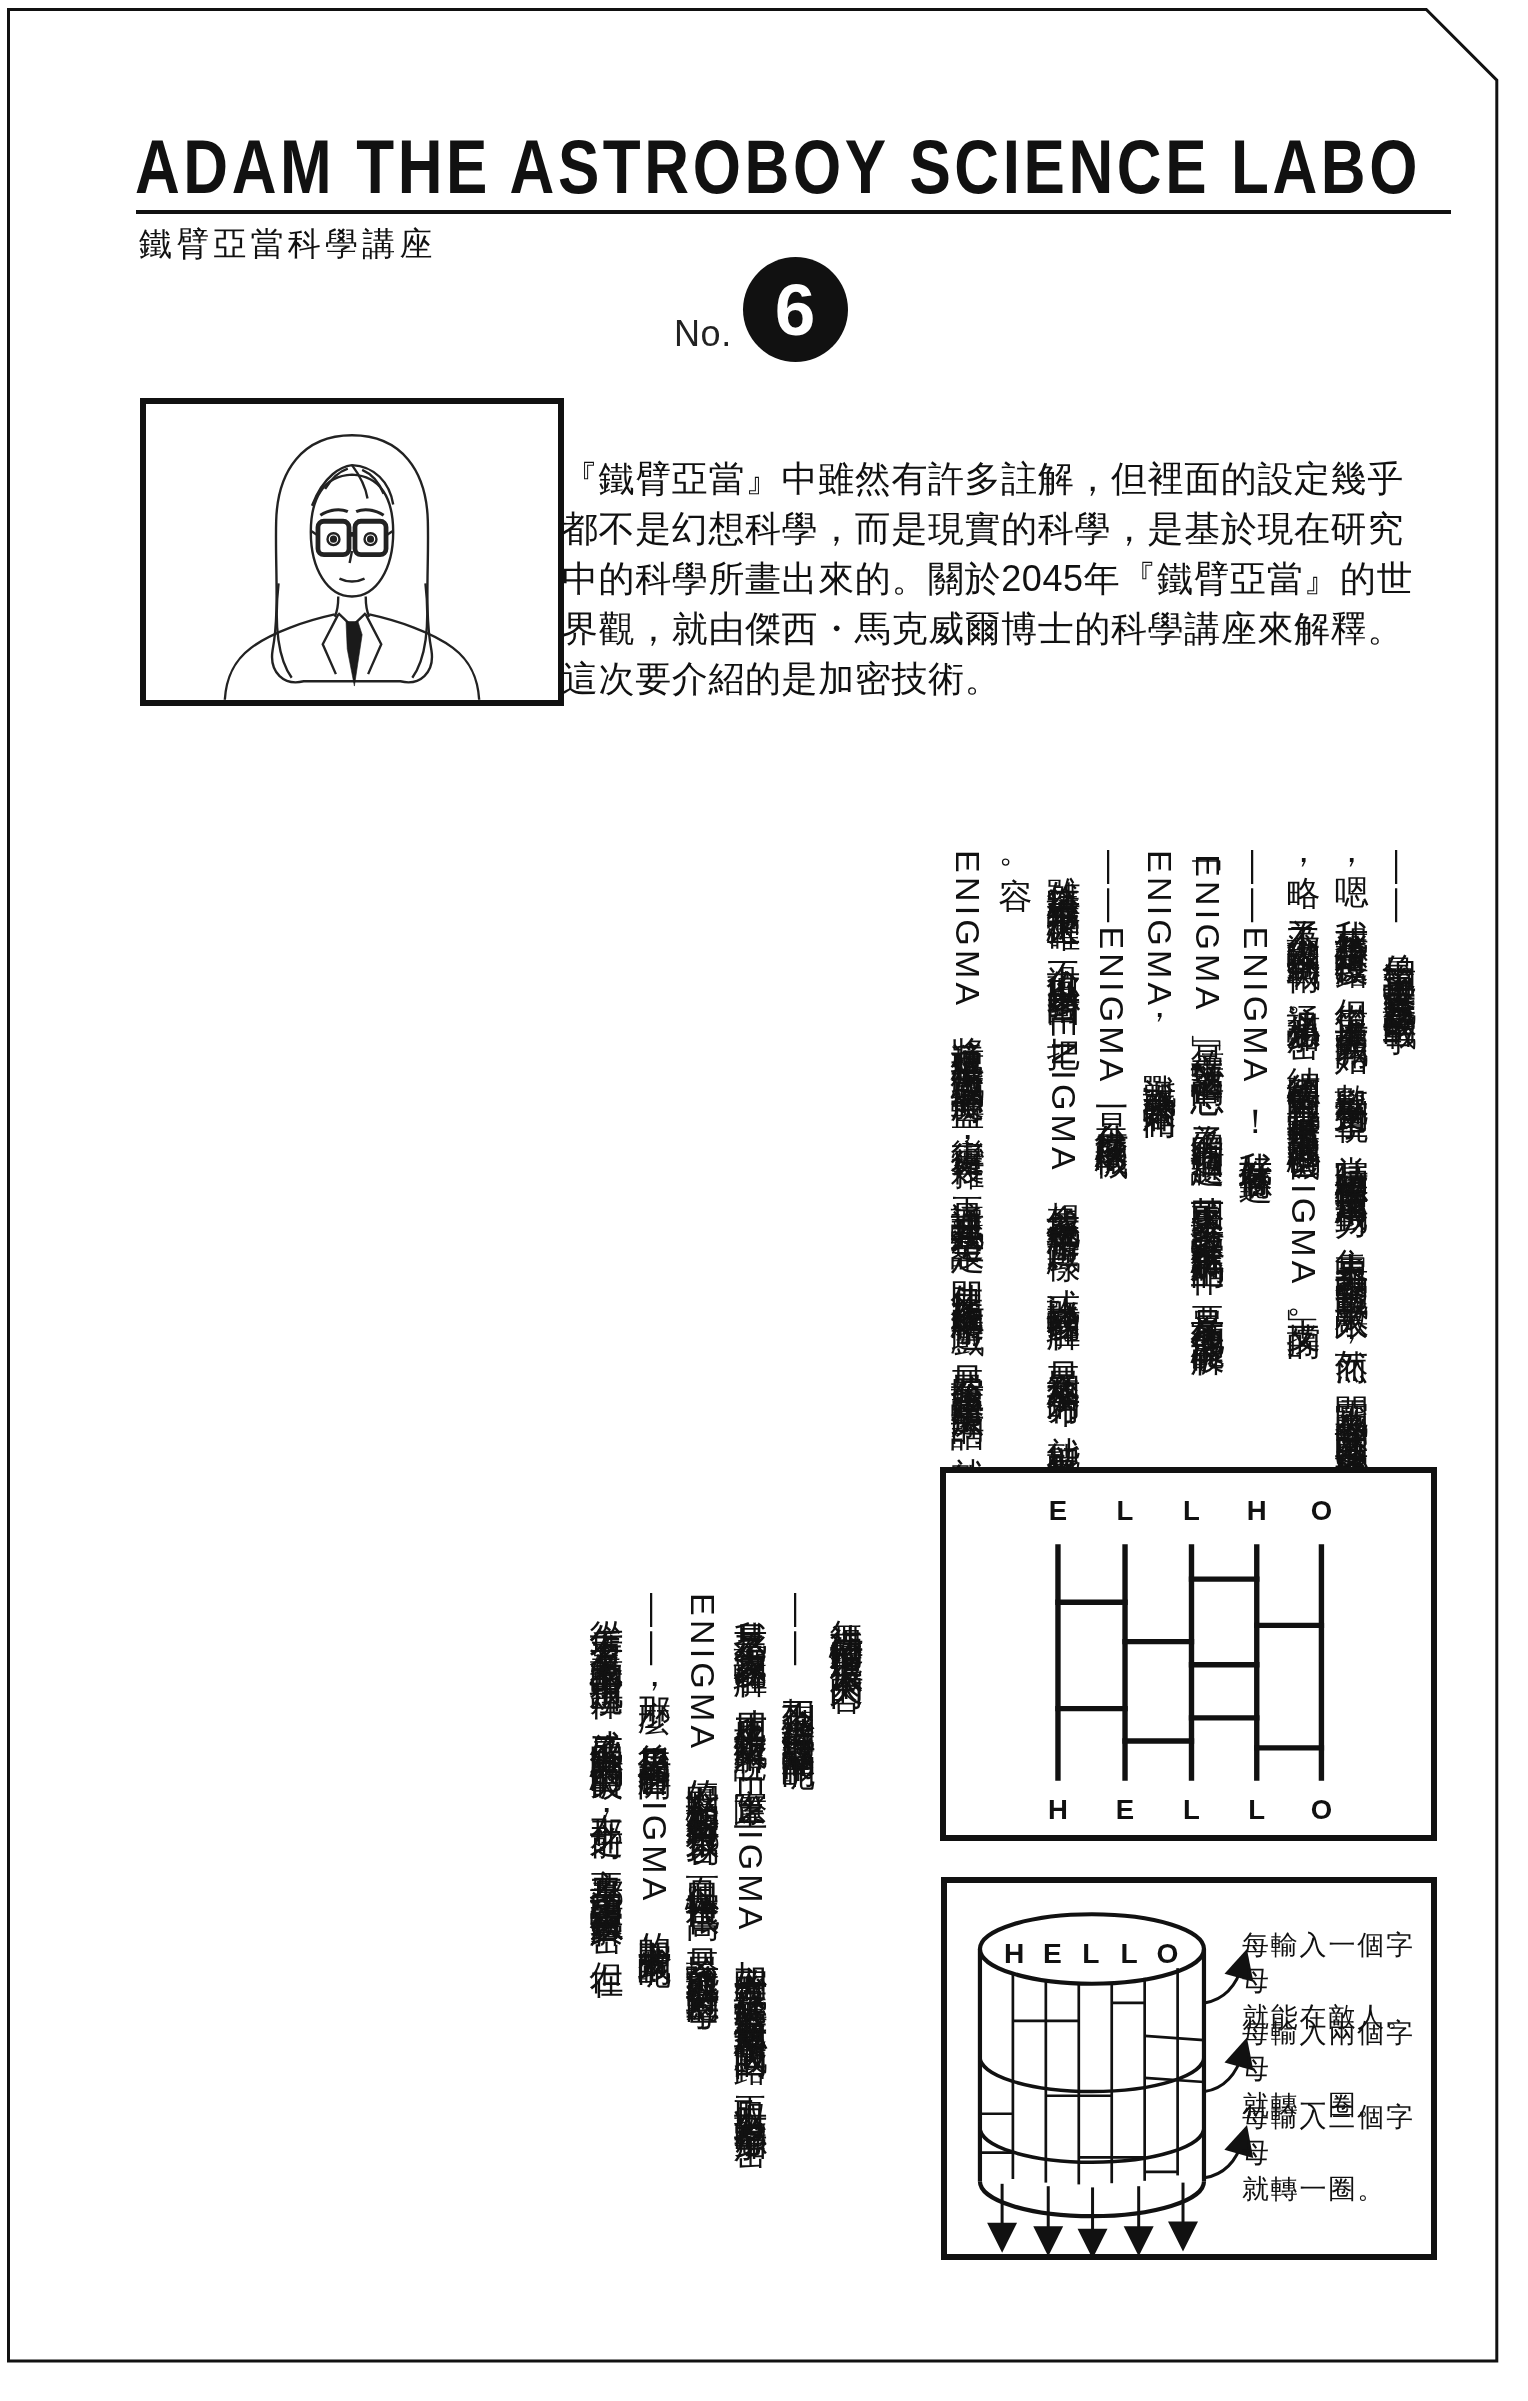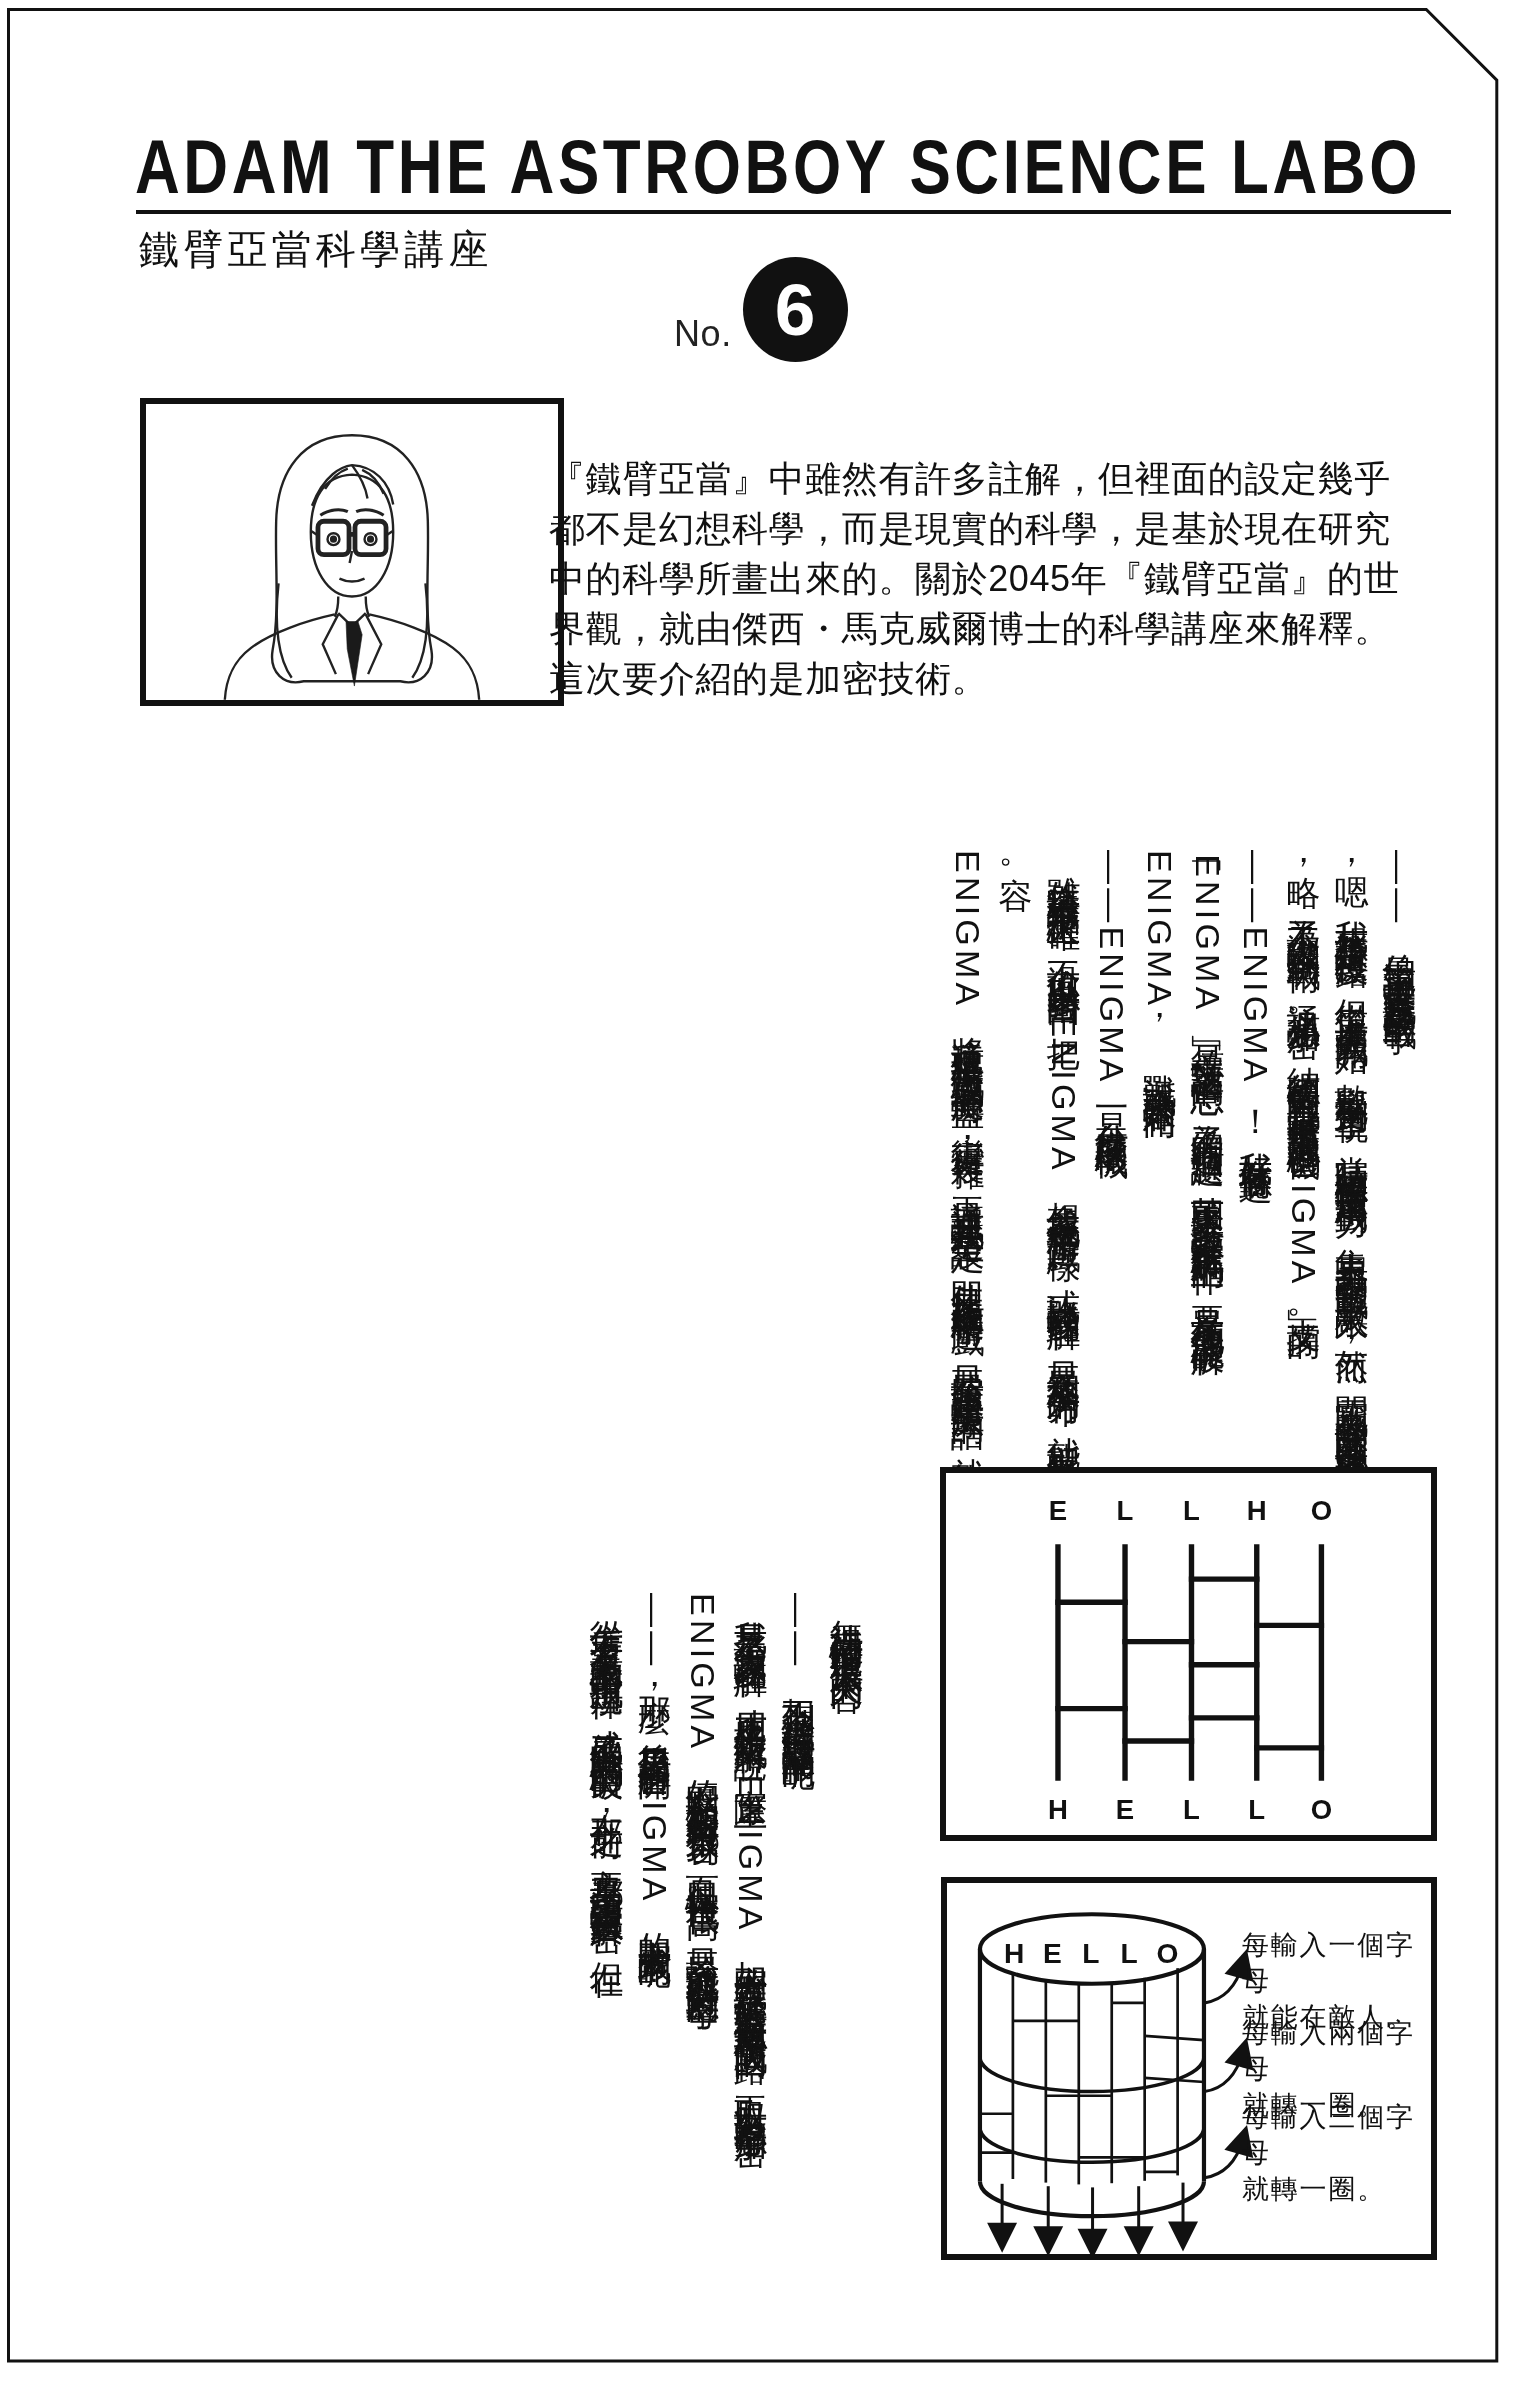--- a/index.html
+++ b/index.html
@@ -13,32 +13,32 @@
     padding-left:22px;
   }
   .frame{position:absolute;left:0;top:0;width:1528px;height:2401px;}
   .title{
     position:absolute;left:135px;top:123px;width:1324px;margin:0;
     font-family:"Liberation Sans",sans-serif;
     font-size:62px;font-weight:800;letter-spacing:3.6px;white-space:nowrap;
     transform:scaleY(1.22);transform-origin:top left;color:#111;
   }
   .title-rule{position:absolute;left:136px;top:210px;width:1315px;height:4.2px;background:#111;}
-  .subtitle{position:absolute;left:139px;top:222px;font-size:40px;letter-spacing:4.2px;color:#111;}
+  .subtitle{position:absolute;left:139px;top:222px;font-size:33px;letter-spacing:4.2px;color:#111;}
   .issue{position:absolute;left:674px;top:257px;display:flex;align-items:flex-end;gap:10.8px;}
   .issue-label{font-size:36px;color:#222;margin-bottom:7.2px;letter-spacing:0.6px;}
   .issue-circle{
     width:105px;height:105px;border-radius:50%;background:#111;
     display:flex;align-items:center;justify-content:center;
   }
   .issue-number{color:#fff;font-size:73px;font-weight:bold;line-height:1;}
   .portrait{position:absolute;left:140px;top:398px;width:424px;height:308px;border:6px solid #111;box-sizing:border-box;background:#fff;}
   .portrait svg{width:100%;height:100%;display:block;}
   .intro{
-    position:absolute;left:549px;top:454px;width:897px;
+    position:absolute;left:562px;top:454px;width:897px;
     font-size:36px;line-height:50px;letter-spacing:0.6px;
     white-space:pre-line;color:#111;
   }
   .vtext{
     position:absolute;
     writing-mode:vertical-rl;text-orientation:mixed;
     font-size:34px;line-height:48px;letter-spacing:4.2px;color:#111;
   }
   .vtext p{margin:0;padding:0;}
   .vtext-top{left:142px;top:850px;width:1282px;height:632px;}

